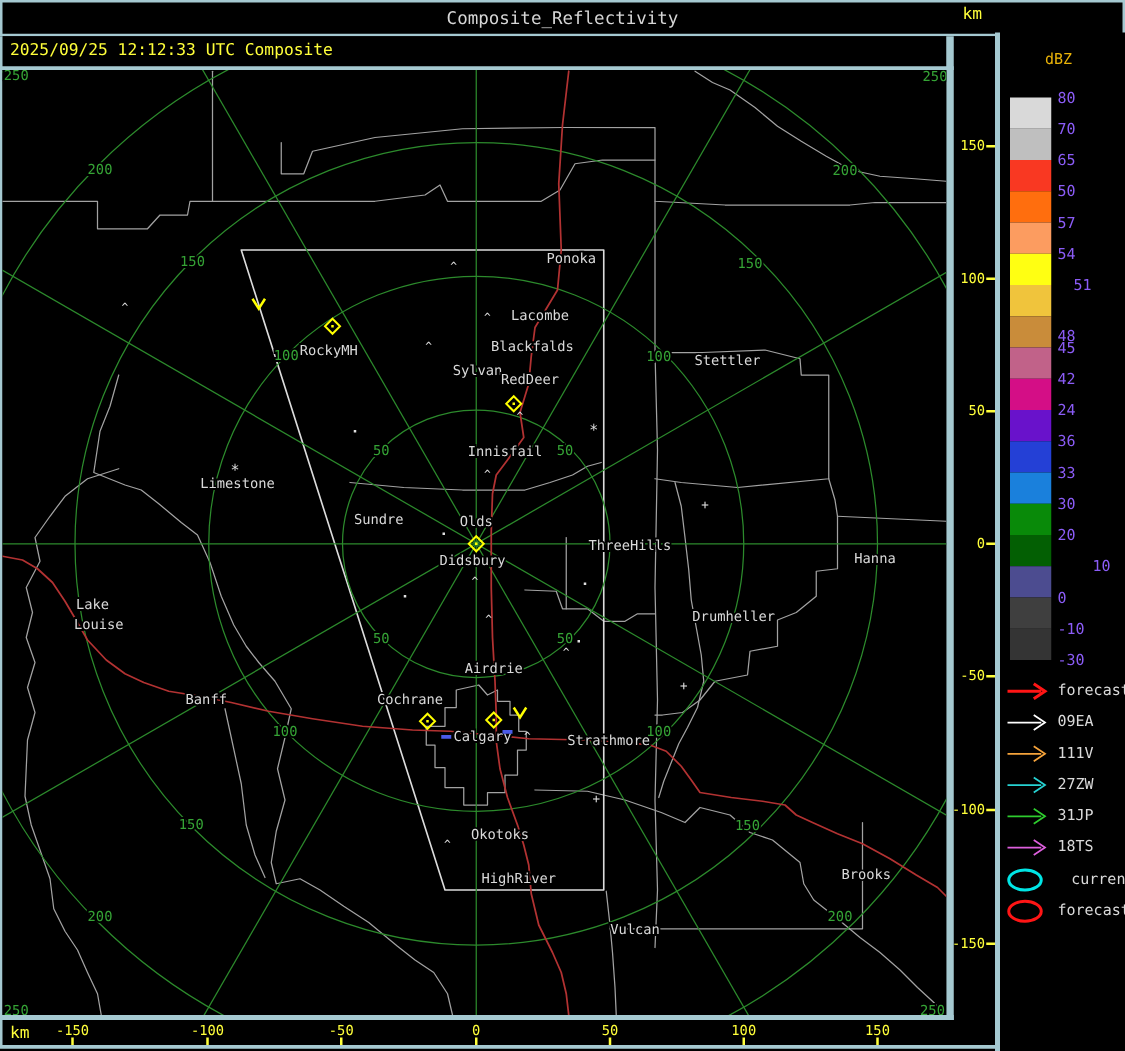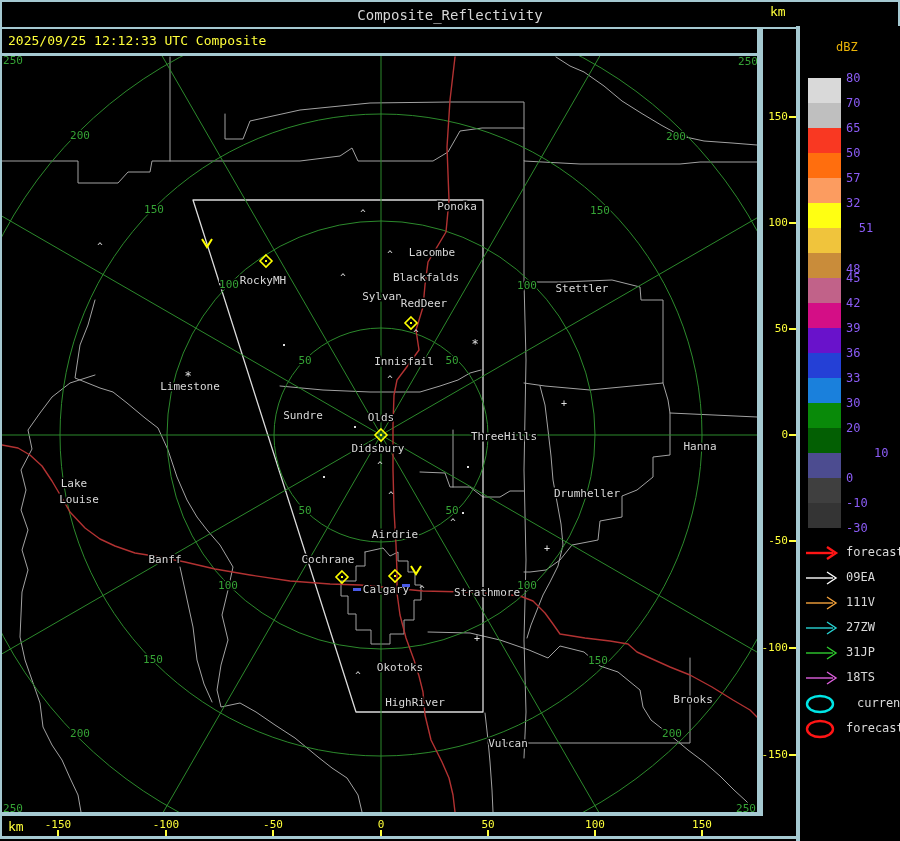--- a/index.html
+++ b/index.html
@@ -226,26 +226,26 @@
       <div class="dbz-box" style="top: 377px; background: rgb(9, 138, 9);"></div>
       <div class="dbz-box" style="top: 402px; background: rgb(3, 95, 3);"></div>
       <div class="dbz-box" style="top: 427px; background: rgb(76, 76, 144);"></div>
       <div class="dbz-box" style="top: 452px; background: rgb(63, 63, 63);"></div>
       <div class="dbz-box" style="top: 477px; background: rgb(52, 52, 52);"></div>
       <div class="dbz-label" style="top: 45px;">80</div>
       <div class="dbz-label" style="top: 70px;">70</div>
       <div class="dbz-label" style="top: 95px;">65</div>
       <div class="dbz-label" style="top: 120px;">50</div>
       <div class="dbz-label" style="top: 145px;">57</div>
-      <div class="dbz-label" style="top: 170px;">32</div>
+      <div class="dbz-label" style="top: 170px;">54</div>
       <div class="dbz-label" style="top: 195px; text-align: center;">51</div>
       <div class="dbz-label" style="top: 220px; margin-top: 16px;">48</div>
       <div class="dbz-label" style="top: 245px;">45</div>
       <div class="dbz-label" style="top: 270px;">42</div>
-      <div class="dbz-label" style="top: 295px;">39</div>
+      <div class="dbz-label" style="top: 295px;">24</div>
       <div class="dbz-label" style="top: 320px;">36</div>
       <div class="dbz-label" style="top: 345px;">33</div>
       <div class="dbz-label" style="top: 370px;">30</div>
       <div class="dbz-label" style="top: 395px;">20</div>
       <div class="dbz-label" style="top: 420px; margin-left: 28px;">10</div>
       <div class="dbz-label" style="top: 445px;">0</div>
       <div class="dbz-label" style="top: 470px;">-10</div>
       <div class="dbz-label" style="top: 495px;">-30</div>
     </div>
   <div id="track-legend">

